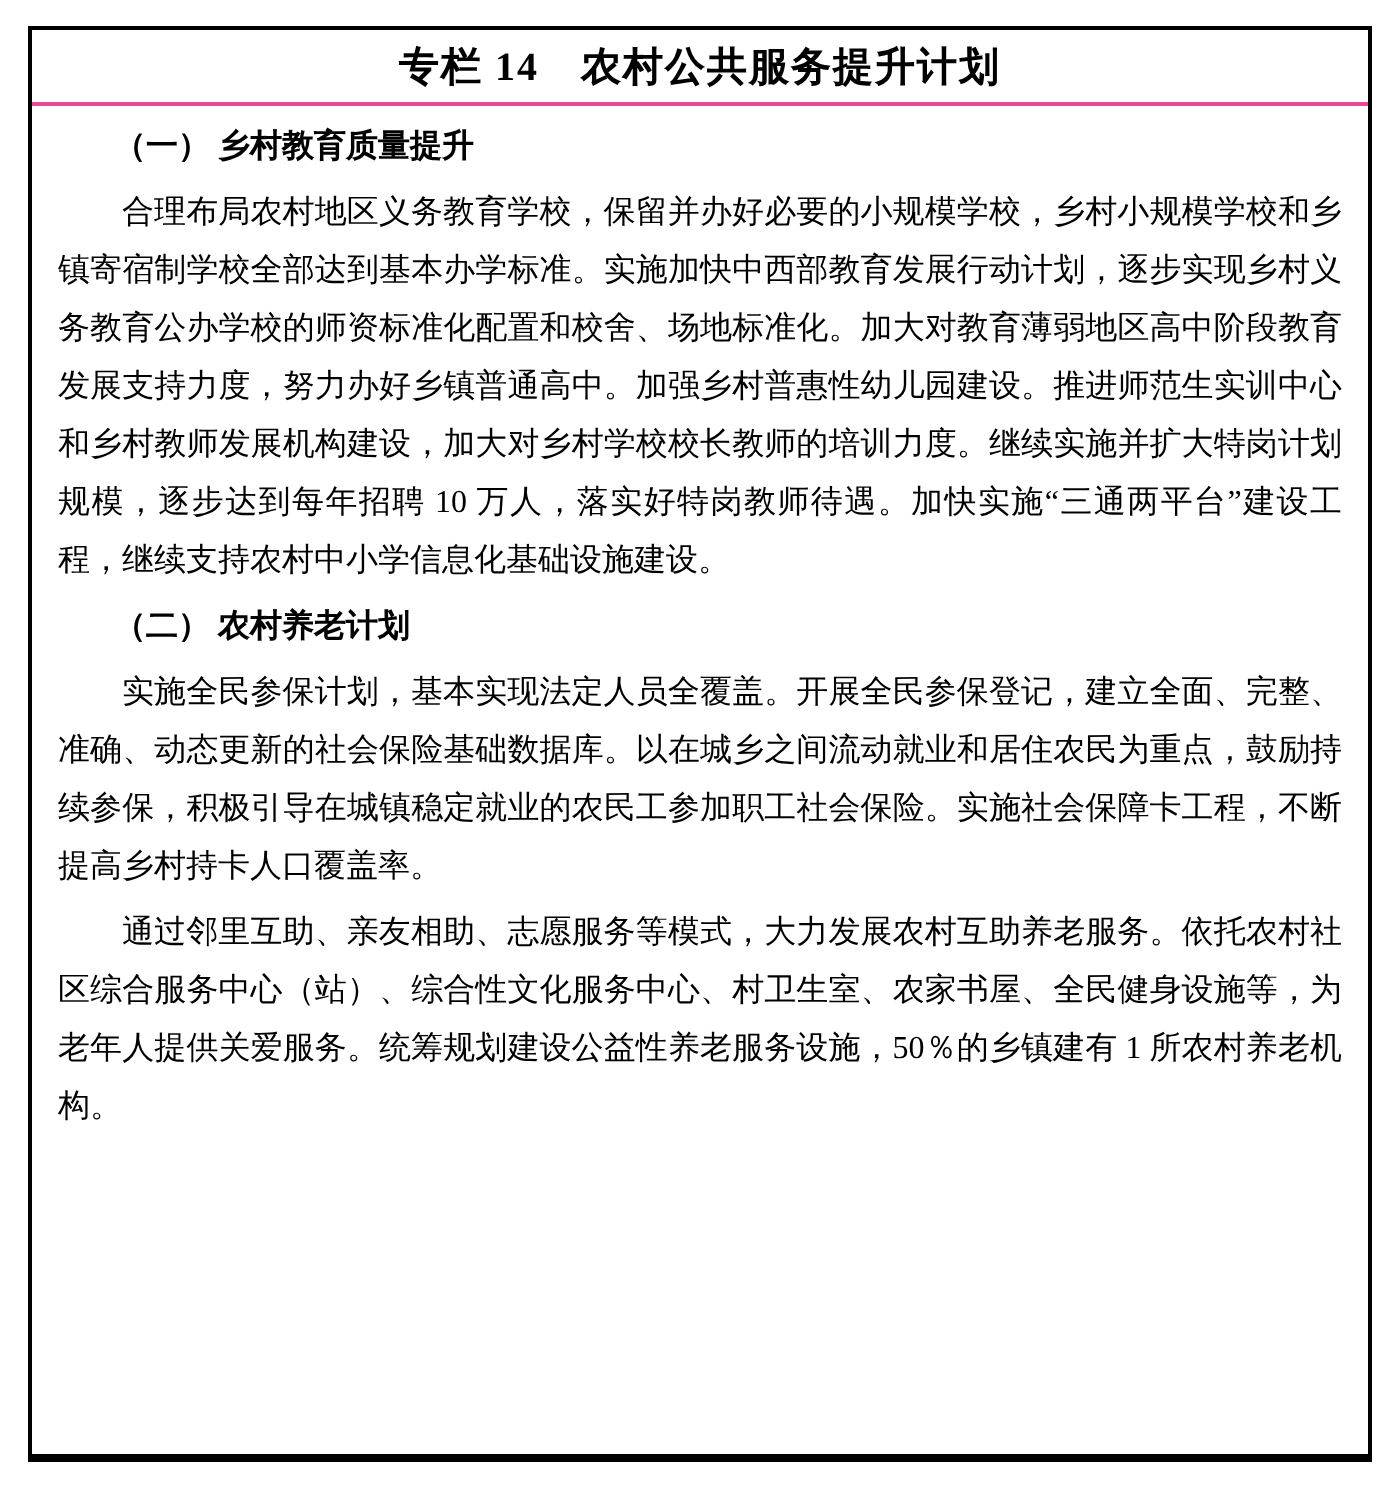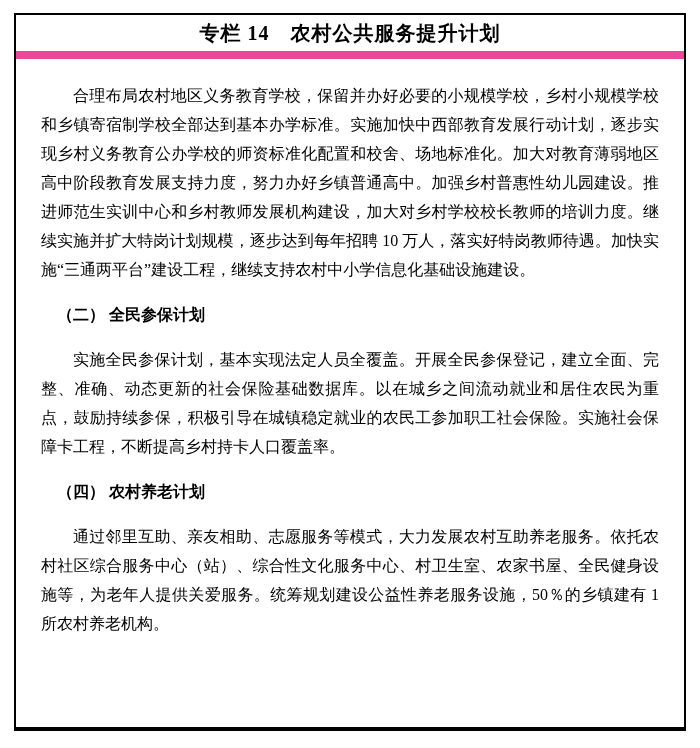--- a/index.html
+++ b/index.html
@@ -20,21 +20,21 @@
     top: 13px;
     width: 672px;
     height: 718px;
     box-sizing: border-box;
     border: 2px solid #000000;
     border-bottom-width: 4px;
     background: #ffffff;
   }
   .panel-title-bar {
     height: 36px;
-    border-bottom: 8px solid #ec4899;
+    border-bottom: 2px solid #ec4899;
     display: flex;
     align-items: center;
     justify-content: center;
   }
   .panel-title {
     font-size: 20px;
     font-weight: bold;
     letter-spacing: 1px;
     white-space: pre;
   }
@@ -45,35 +45,35 @@
     overflow: hidden;
   }
   .section-heading {
     margin: 0;
     font-size: 16px;
     line-height: 29px;
     font-weight: bold;
     text-indent: 2em;
   }
   .section-text {
-    margin: 16px;
+    margin: 4px;
     text-indent: 2em;
     text-align: justify;
     text-align-last: left;
   }
 </style>
 </head>
 <body>
 
 <div class="page">
   <div class="panel">
     <div class="panel-title-bar">
       <span class="panel-title">专栏 14　农村公共服务提升计划</span>
     </div>
     <div class="panel-body">
+      <h3 class="section-heading">（一） 乡村教育质量提升</h3>
       <p class="section-text">合理布局农村地区义务教育学校，保留并办好必要的小规模学校，乡村小规模学校和乡镇寄宿制学校全部达到基本办学标准。实施加快中西部教育发展行动计划，逐步实现乡村义务教育公办学校的师资标准化配置和校舍、场地标准化。加大对教育薄弱地区高中阶段教育发展支持力度，努力办好乡镇普通高中。加强乡村普惠性幼儿园建设。推进师范生实训中心和乡村教师发展机构建设，加大对乡村学校校长教师的培训力度。继续实施并扩大特岗计划规模，逐步达到每年招聘 10 万人，落实好特岗教师待遇。加快实施“三通两平台”建设工程，继续支持农村中小学信息化基础设施建设。</p>
-      <h3 class="section-heading">（二） 全民参保计划</h3>
+      <h3 class="section-heading">（二） 农村养老计划</h3>
       <p class="section-text">实施全民参保计划，基本实现法定人员全覆盖。开展全民参保登记，建立全面、完整、准确、动态更新的社会保险基础数据库。以在城乡之间流动就业和居住农民为重点，鼓励持续参保，积极引导在城镇稳定就业的农民工参加职工社会保险。实施社会保障卡工程，不断提高乡村持卡人口覆盖率。</p>
-      <h3 class="section-heading">（四） 农村养老计划</h3>
       <p class="section-text">通过邻里互助、亲友相助、志愿服务等模式，大力发展农村互助养老服务。依托农村社区综合服务中心（站）、综合性文化服务中心、村卫生室、农家书屋、全民健身设施等，为老年人提供关爱服务。统筹规划建设公益性养老服务设施，50％的乡镇建有 1 所农村养老机构。</p>
     </div>
   </div>
 </div>
 
 </body></html>

